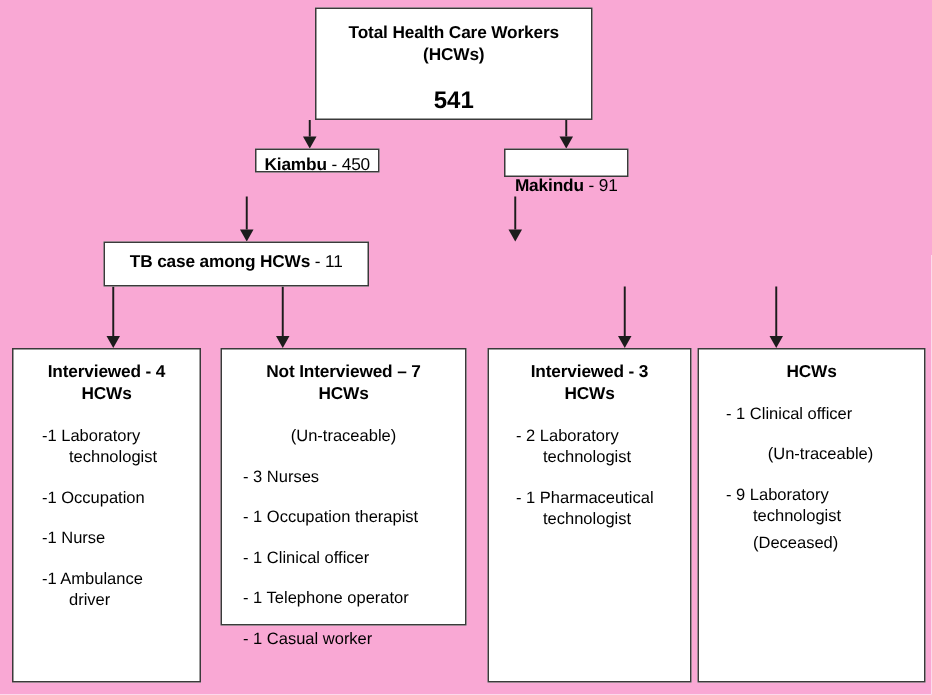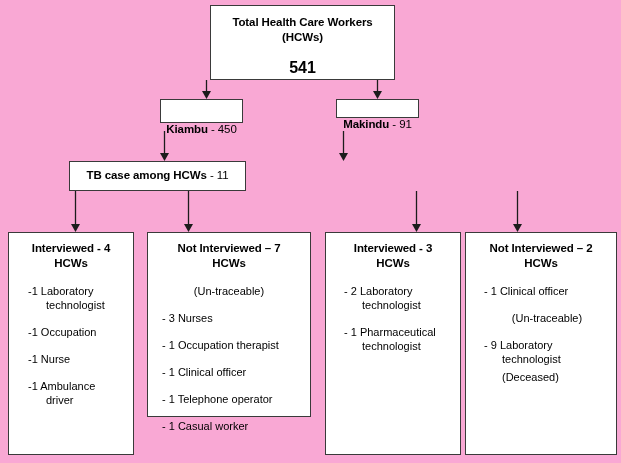--- a/index.html
+++ b/index.html
@@ -42,22 +42,22 @@
 
   
   #node-root {
     left: 210px; top: 5px; width: 185px; height: 75px;
     padding-top: 9px;
   }
   #node-root .node-count { margin-top: 15px; }
 
   
   #node-kiambu {
-    left: 160px; top: 99px; width: 83px; height: 16px;
-    padding-top: 22px;
+    left: 170px; top: 99px; width: 83px; height: 16px;
+    padding-top: 3px;
   }
   #node-makindu {
     left: 336px; top: 99px; width: 83px; height: 19px;
     padding-top: 17px;
   }
 
   
   #node-tb-kiambu {
     left: 69px; top: 161px; width: 177px; height: 30px;
     padding-top: 6px;
@@ -204,21 +204,20 @@
   <div class="node leaf" id="node-makindu-interviewed">
     <span class="node-title">Interviewed - 3</span>
     <span class="node-title">HCWs</span>
     <ul>
       <li><span>-  2 Laboratory</span><span class="sub">technologist</span></li>
       <li><span>-  1 Pharmaceutical</span><span class="sub">technologist</span></li>
     </ul>
   </div>
 
   <div class="node leaf" id="node-makindu-not">
-    <span class="node-title">Not Interviewed – 2</span>
     <span class="node-title">HCWs</span>
     <ul>
       <li><span>-  1 Clinical officer</span></li>
       <li style="text-align:center; padding-left:0; text-indent:0;"><span>(Un-traceable)</span></li>
       <li><span>-  9 Laboratory</span><span class="sub">technologist</span></li>
       <li class="tight">
           <span class="sub">(Deceased)</span>
         </li>
     </ul>
   </div>

